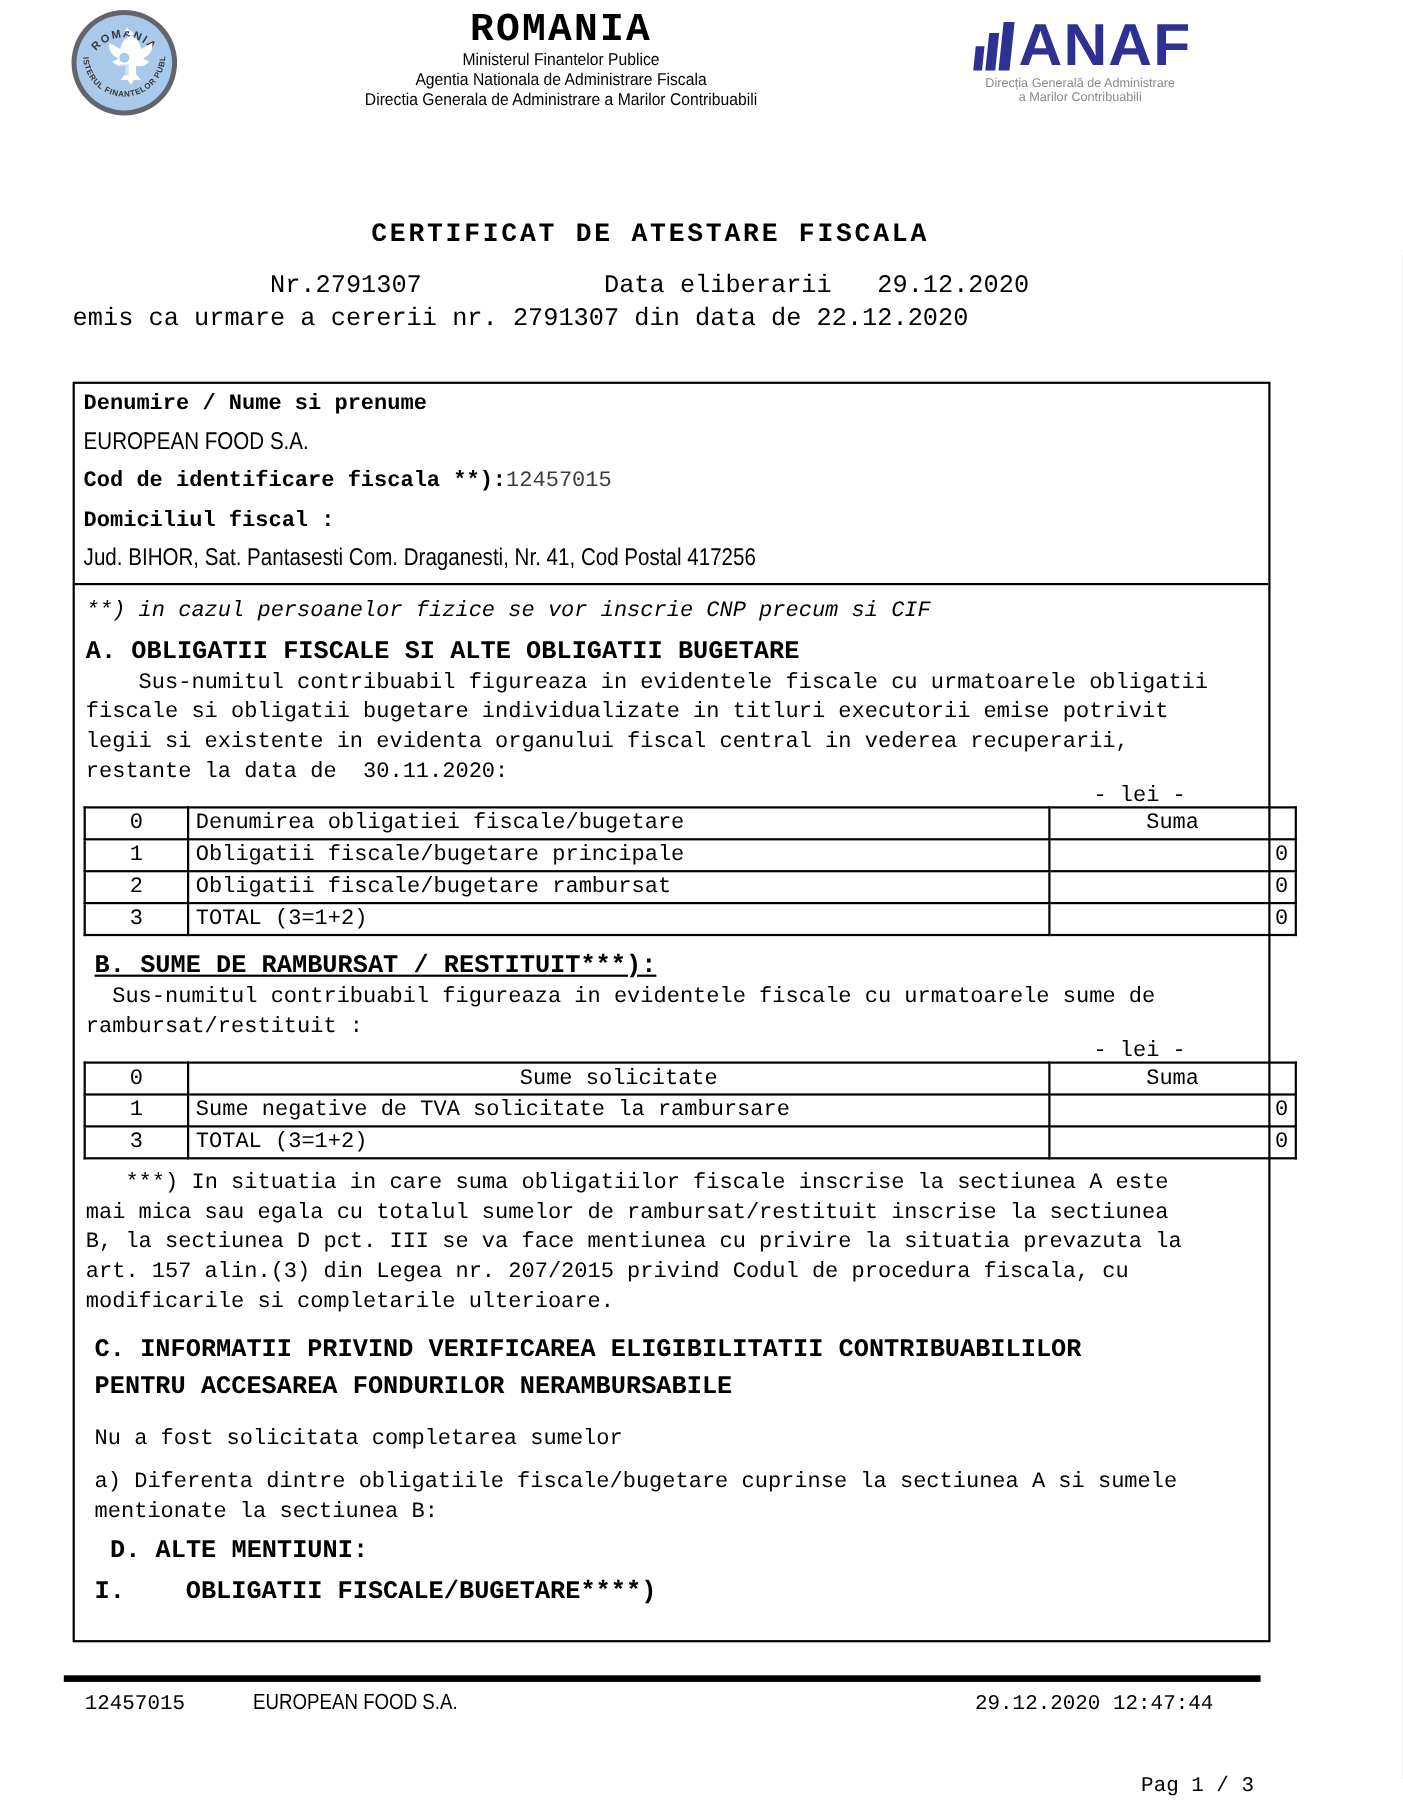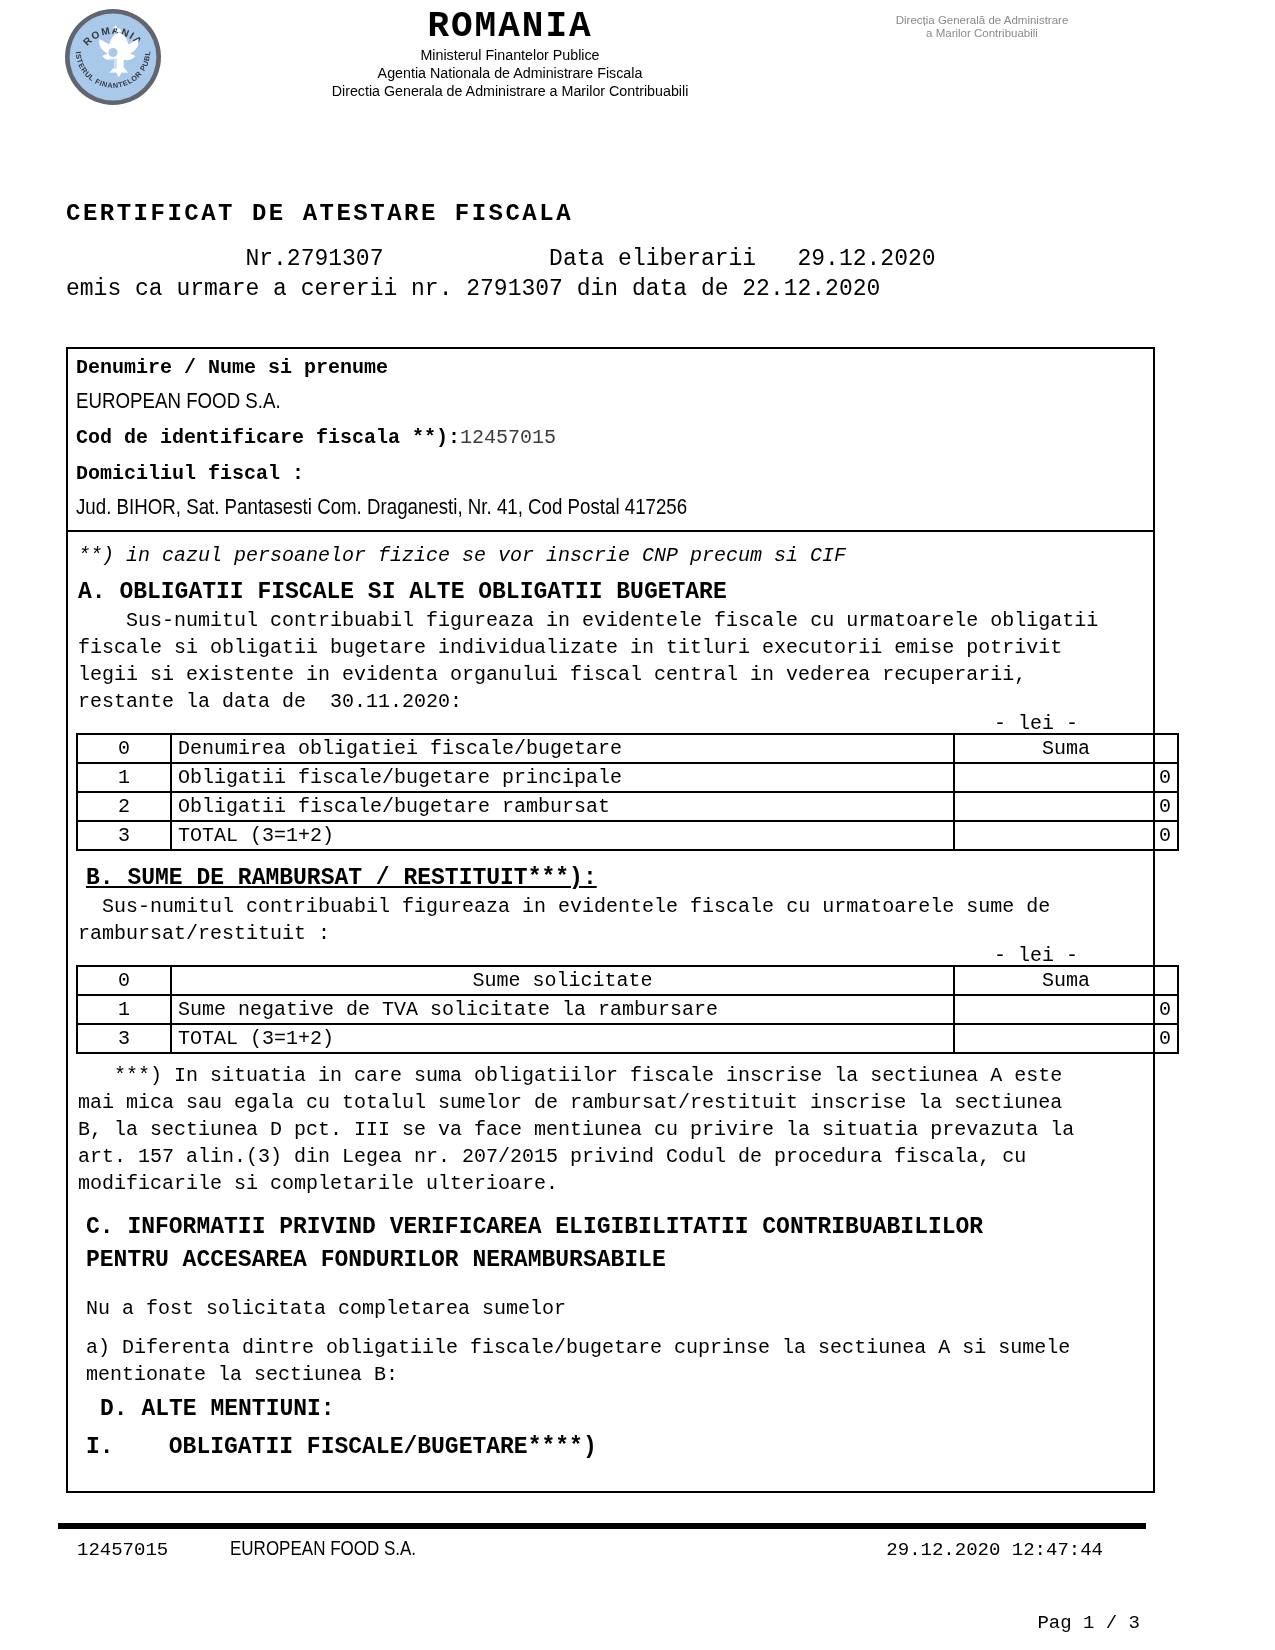--- a/index.html
+++ b/index.html
@@ -25,21 +25,21 @@
   .anaf-row { display:flex; align-items:flex-end; justify-content:center; height:56px; }
   .anaf-word { font-family:"Liberation Sans","DejaVu Sans",sans-serif;
                font-weight:bold; font-size:54px; line-height:50px; letter-spacing:1px;
                display:inline-block; transform:scaleX(1.02); transform-origin:0 100%; }
   .anaf-sub { font-family:"Liberation Sans","DejaVu Sans",sans-serif;
               font-size:11.5px; line-height:13px; color:#8a8a8a; margin-top:4px;
               white-space:pre-wrap; }
 
   
   .title-block { position:absolute; left:66px; top:200px; width:1050px; }
-  .doc-title { font-weight:bold; font-size:24px;
+  .doc-title { text-align:center; font-weight:bold; font-size:24px;
                letter-spacing:2.5px; line-height:28px; }
   .nr-line   { margin-top:16px; font-size:23px; line-height:30px; }
   .emis-line { font-size:23px; line-height:30px; }
 
   
   .main-box { position:absolute; left:66px; top:347px; width:1089px; height:1146px;
               border:2px solid #000; box-sizing:border-box; }
   .id-section { height:183px; box-sizing:border-box; border-bottom:2px solid #000;
                 padding:6px 10px 10px 8px; }
   .id-label { font-weight:bold; font-size:20px; line-height:26px; }
@@ -114,20 +114,30 @@
   </div>
 
   <div class="ministry">
     <div class="country">ROMANIA</div>
     <div class="mline">Ministerul Finantelor Publice</div>
     <div class="mline">Agentia Nationala de Administrare Fiscala</div>
     <div class="mline">Directia Generala de Administrare a Marilor Contribuabili</div>
   </div>
 
   <div class="anaf">
+    <div class="anaf-row">
+      <svg width="42" height="52" viewBox="0 0 42 52">
+        <g fill="#2e3192" transform="skewX(-6)">
+          <rect x="6" y="28" width="8" height="22"></rect>
+          <rect x="17" y="16" width="9" height="34"></rect>
+          <rect x="29" y="6" width="10" height="44"></rect>
+        </g>
+      </svg>
+      <span class="anaf-word navy">ANAF</span>
+    </div>
     <div class="anaf-sub">Direcția Generală de Administrare
 a Marilor Contribuabili</div>
   </div>
 
   <div class="title-block">
     <div class="doc-title">CERTIFICAT DE ATESTARE FISCALA</div>
     <div class="nr-line pre">             Nr.2791307            Data eliberarii   29.12.2020</div>
     <div class="emis-line pre">emis ca urmare a cererii nr. 2791307 din data de 22.12.2020</div>
   </div>
 

